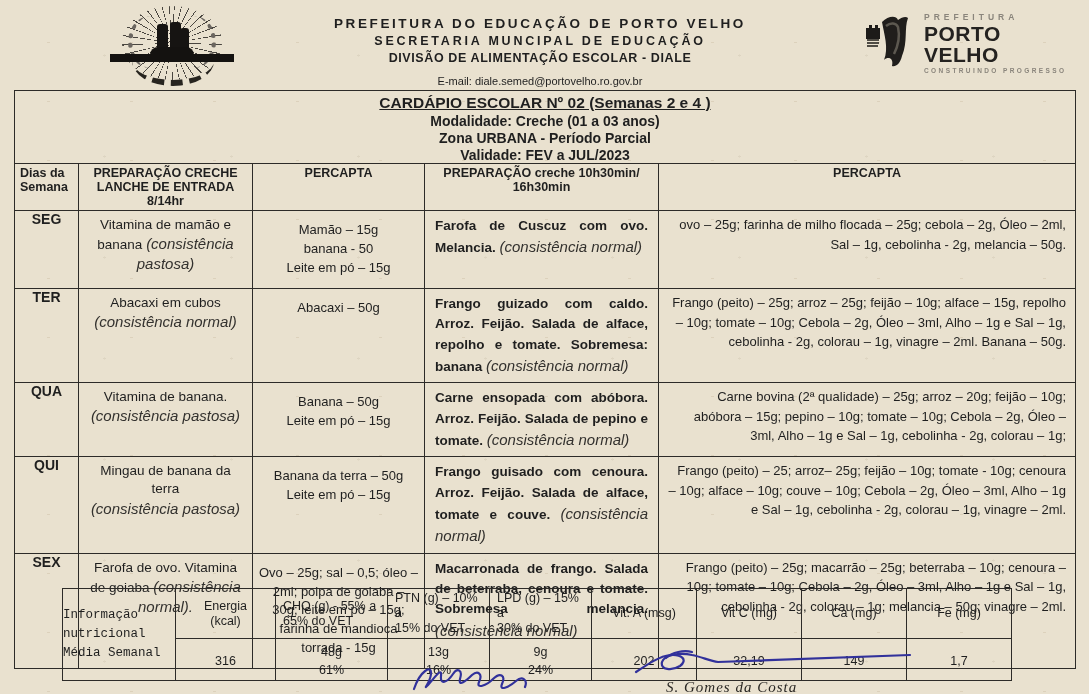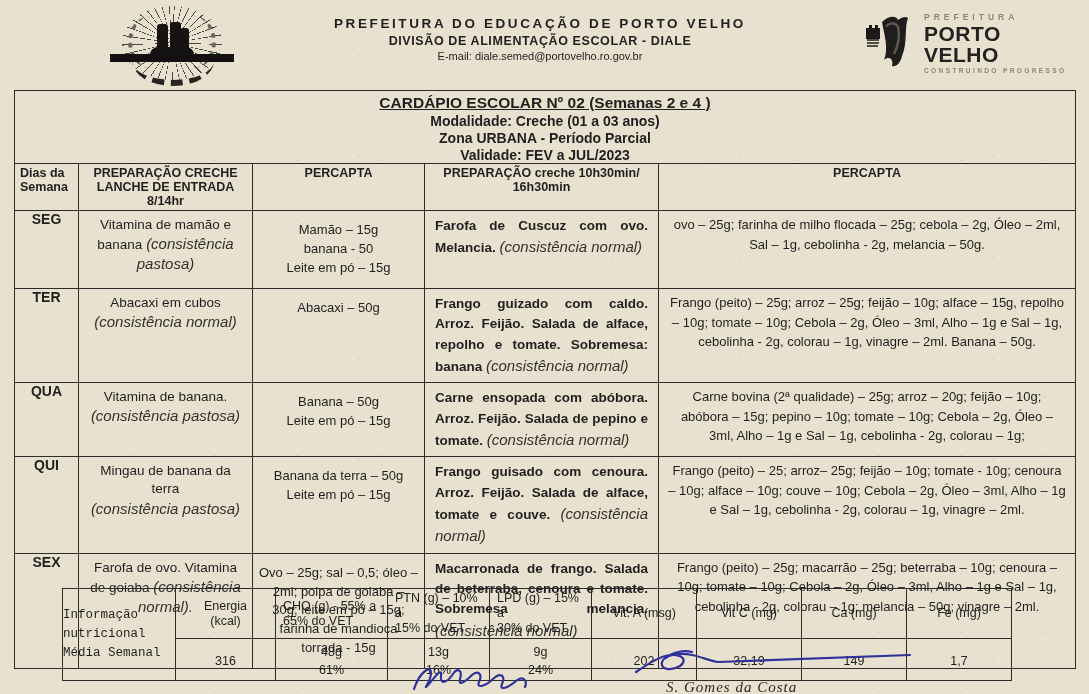--- a/index.html
+++ b/index.html
@@ -13,21 +13,21 @@
     background-size: 83px 59px, 127px 101px;
     background-position: 7px 13px, 41px 5px;
     font-family:"Liberation Sans", sans-serif;
     color:#1f1f1f;
   }
   
   .hdr-center { position:absolute; left:290px; top:16px; width:500px; text-align:center; }
   .hdr-l1 { font-size:13.5px; font-weight:bold; letter-spacing:2.6px; }
   .hdr-l2 { font-size:12.5px; font-weight:bold; letter-spacing:2.8px; margin-top:3px; }
   .hdr-l3 { font-size:12.5px; font-weight:bold; letter-spacing:0.6px; margin-top:3px; }
-  .hdr-email { font-size:11px; margin-top:2px; }
+  .hdr-email { font-size:11px; margin-top:10px; }
   
   .emblem { position:absolute; left:92px; top:6px; width:160px; height:78px; }
   .emblem .rays { position:absolute; left:30px; top:0px; width:100px; height:74px; border-radius:50%;
     background: repeating-conic-gradient(from 3deg, rgba(45,42,38,0.85) 0deg 1.3deg, transparent 1.3deg 11deg); }
   .emblem .arcL, .emblem .arcR { position:absolute; top:10px; width:44px; height:52px; border-radius:50%; }
   .emblem .arcL { left:36px; border-left:5px dotted #6b6660; }
   .emblem .arcR { left:80px; border-right:5px dotted #6b6660; }
   .emblem .pillar { position:absolute; top:18px; width:11px; height:26px; background:#161412; border-radius:3px 3px 1px 1px; }
   .emblem .p1 { left:65px; } .emblem .p2 { left:78px; top:16px; } .emblem .p3 { left:88px; height:22px; top:22px; width:9px; }
   .emblem .band { position:absolute; left:18px; top:48px; width:124px; height:8px; background:#141210; }
@@ -48,21 +48,21 @@
   .title-1 { font-size:15.5px; font-weight:bold; text-decoration:underline; }
   .title-sub { font-size:14px; font-weight:bold; margin-top:1px; }
   th.colhead { font-size:12.5px; font-weight:bold; text-align:center; vertical-align:middle; white-space:pre-line; padding:2px; }
   th.colhead.left { text-align:left; padding-left:5px; }
   td.day { font-weight:bold; text-align:center; font-size:14px; }
   td.lanche { text-align:center; font-size:13.5px; padding:5px 9px; line-height:1.35; }
   td.lanche .main { font-weight:normal; }
   td.perc1 { text-align:center; font-size:13px; padding:10px 6px; white-space:pre-line; line-height:1.45; }
   td.prep { text-align:justify; font-size:13.5px; padding:5px 10px; line-height:1.5; }
   td.prep .main { font-weight:bold; }
-  td.perc2 { text-align:center; font-size:13px; padding:4px 9px; line-height:1.5; }
+  td.perc2 { text-align:right; font-size:13px; padding:4px 9px; line-height:1.5; }
   .note { font-style:italic; font-weight:normal; font-size:15px; color:#33312e; }
   .block { display:block; }
   
   table.nutri { position:absolute; left:62px; top:588px; width:949px; border-collapse:collapse; table-layout:fixed; }
   table.nutri td { border:1.6px solid #2d2b28; font-size:12.5px; vertical-align:middle; }
   td.nlabel { text-align:left; white-space:pre-line; line-height:1.5; font-size:13px;font-family:Liberation Mono, monospace; }
   td.nhead { text-align:center; white-space:pre-line; line-height:1.2; padding:2px 3px; }
   td.nhead.left { text-align:left; padding-left:7px; }
   td.nval { text-align:center; white-space:pre-line; vertical-align:top; padding-top:3px; font-size:13.5px; line-height:1.45; }
   
@@ -83,20 +83,21 @@
     <div class="pillar p1"></div>
       <div class="pillar p2"></div>
       <div class="pillar p3"></div>
     <div class="bump"></div>
       <div class="band"></div>
     <div class="rail"></div>
   </div>
 
   <div class="hdr-center">
     <div class="hdr-l1">PREFEITURA DO EDUCAÇÃO DE PORTO VELHO</div>
+    <div class="hdr-l2">SECRETARIA MUNCIPAL DE EDUCAÇÃO</div>
     <div class="hdr-l3">DIVISÃO DE ALIMENTAÇÃO ESCOLAR - DIALE</div>
     <div class="hdr-email">E-mail: diale.semed@portovelho.ro.gov.br</div>
   </div>
 
   <div class="logo-right">
     <svg class="flag" viewBox="0 0 64 62">
       <path d="M8,16 l3,0 0,-3 3,0 0,3 3,0 0,-3 3,0 0,3 2,0 0,11 -14,0 z" fill="#1d1b19"></path>
       <path d="M9,28 l12,0 M9,31 l12,0 M9,34 l11,0" stroke="#1d1b19" stroke-width="1.4"></path>
       <path d="M24,10 C30,4 38,3 40,8 C44,5 48,4 50,6 C46,16 50,30 44,44 C42,52 38,55 34,54 C36,46 30,44 26,48 C31,36 26,22 24,10 Z" fill="#201e1c"></path>
       <path d="M28,14 C33,10 38,11 40,15 C42,24 40,34 36,42" stroke="#5c5850" stroke-width="2.5" fill="none"></path>

